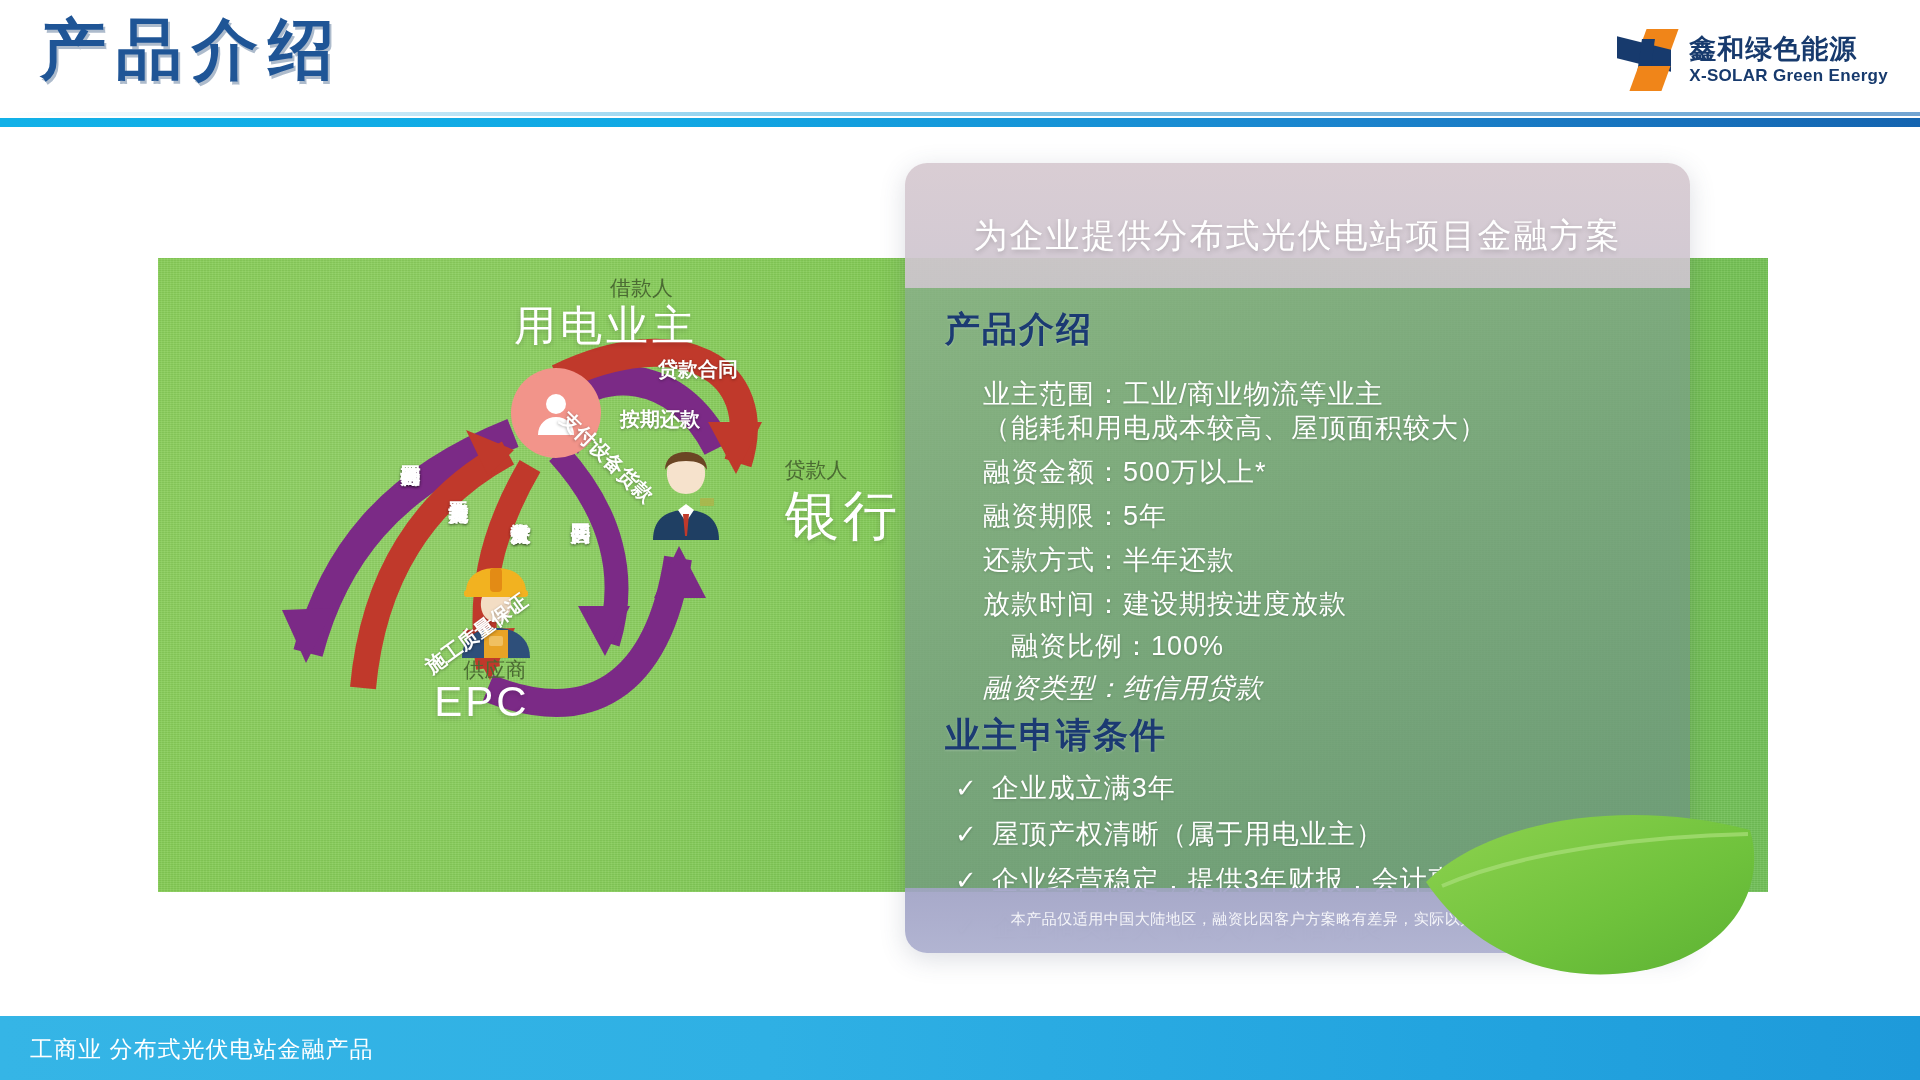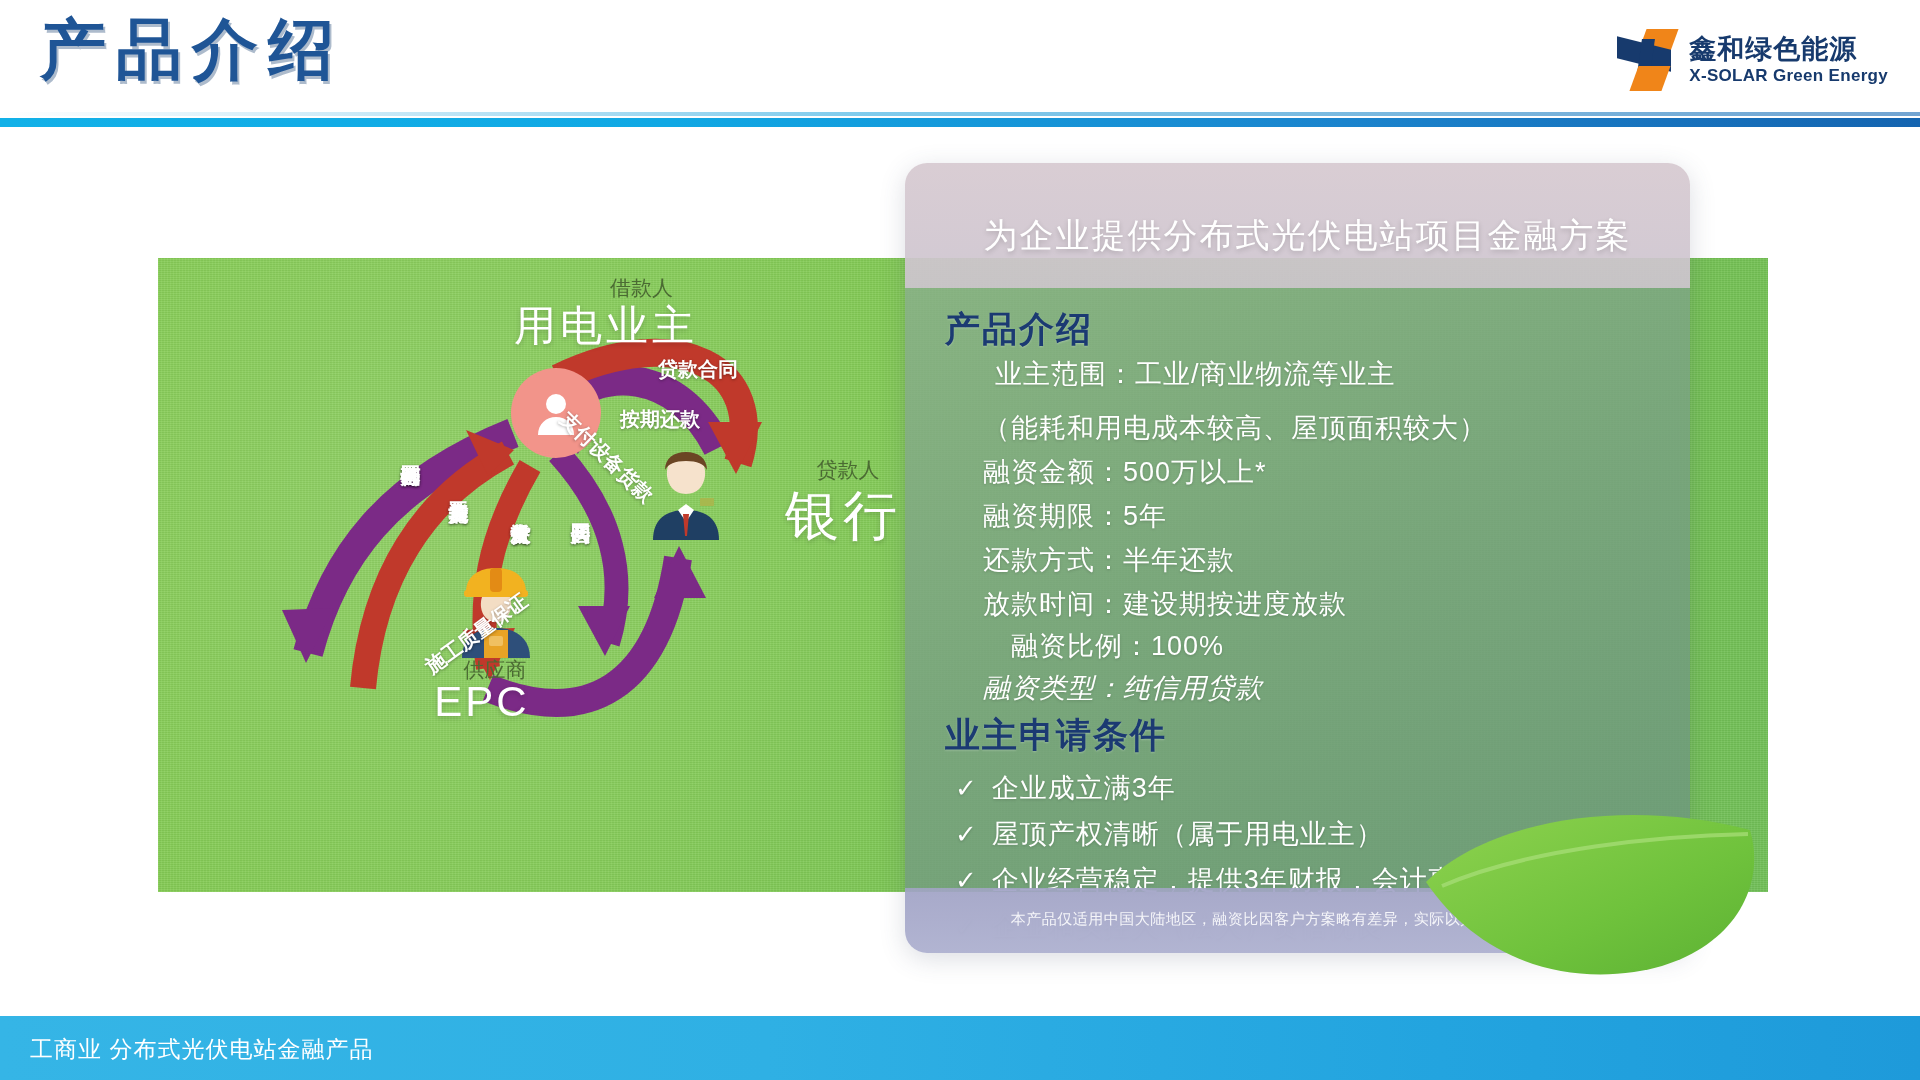--- a/index.html
+++ b/index.html
@@ -61,21 +61,21 @@
   
   .node-label{position:absolute;color:#ffffff;text-shadow:0 2px 5px rgba(0,0,0,.18);}
   .node-sub{position:absolute;color:#4b6b33;font-size:21px;}
 
   #owner-sub{left:375px;top:16px;width:140px;text-align:right;}
   #owner-name{left:318px;top:40px;width:260px;text-align:center;font-size:42px;letter-spacing:4px;}
   #owner-avatar{
     position:absolute;left:353px;top:110px;width:90px;height:90px;border-radius:50%;
     background:#f2948a;display:flex;align-items:center;justify-content:center;
   }
-  #bank-sub{left:630px;top:198px;width:120px;text-align:center;}
+  #bank-sub{left:598px;top:198px;width:120px;text-align:center;}
   #bank-name{left:610px;top:222px;width:150px;text-align:center;font-size:54px;letter-spacing:4px;}
   #bank-avatar{position:absolute;left:487px;top:190px;width:82px;height:92px;}
   #epc-sub{left:272px;top:398px;width:130px;text-align:center;}
   #epc-name{left:249px;top:420px;width:150px;text-align:center;font-size:42px;letter-spacing:3px;}
   #epc-avatar{position:absolute;left:298px;top:304px;width:80px;height:96px;}
 
   .arrow-label{
     position:absolute;color:#ffffff;font-size:20px;font-weight:bold;
     text-shadow:0 1px 3px rgba(0,0,0,.35);white-space:nowrap;
   }
@@ -83,21 +83,20 @@
 
   
   #panel{
     position:absolute;left:905px;top:163px;width:785px;height:790px;
     border-radius:22px;overflow:hidden;
     box-shadow:0 6px 26px rgba(60,70,100,.18);
   }
   #panel-head{
     position:absolute;left:0;top:0;width:100%;height:125px;
     background:linear-gradient(180deg,rgba(214,201,208,.92) 0%,rgba(205,196,207,.92) 100%);
-    padding-left:20px;
   }
   #panel-head-title{
     position:absolute;left:0;top:50px;width:100%;text-align:center;
     color:#ffffff;font-size:34px;letter-spacing:2px;
     text-shadow:0 2px 5px rgba(0,0,0,.18);
   }
   #panel-body{
     position:absolute;left:0;top:125px;width:100%;height:600px;
     background:linear-gradient(160deg,rgba(137,174,140,.80) 0%,rgba(120,160,130,.82) 50%,rgba(108,150,124,.84) 100%);
   }
@@ -235,21 +234,21 @@
 </div>
 
 <div id="panel">
   <div id="panel-head">
     <div id="panel-head-title">为企业提供分布式光伏电站项目金融方案</div>
   </div>
 
   <div id="panel-body">
     <div class="sec-head" id="sec1-head">产品介绍</div>
 
-    <div class="spec-line" style="top:68px;margin-left:12px;">业主范围：工业/商业物流等业主</div>
+    <div class="spec-line" style="top:88px;">业主范围：工业/商业物流等业主</div>
     <div class="spec-line" style="top:122px;">（能耗和用电成本较高、屋顶面积较大）</div>
     <div class="spec-line" style="top:166px;">融资金额：500万以上*</div>
     <div class="spec-line" style="top:210px;">融资期限：5年</div>
     <div class="spec-line" style="top:254px;">还款方式：半年还款</div>
     <div class="spec-line" style="top:298px;">放款时间：建设期按进度放款</div>
     <div class="spec-line" style="top:340px;margin-left:28px;">融资比例：100%</div>
     <div class="spec-line" style="top:382px;font-style:italic;">融资类型：纯信用贷款</div>
 
     <div class="sec-head" id="sec2-head" style="top:424px;">业主申请条件</div>
 

